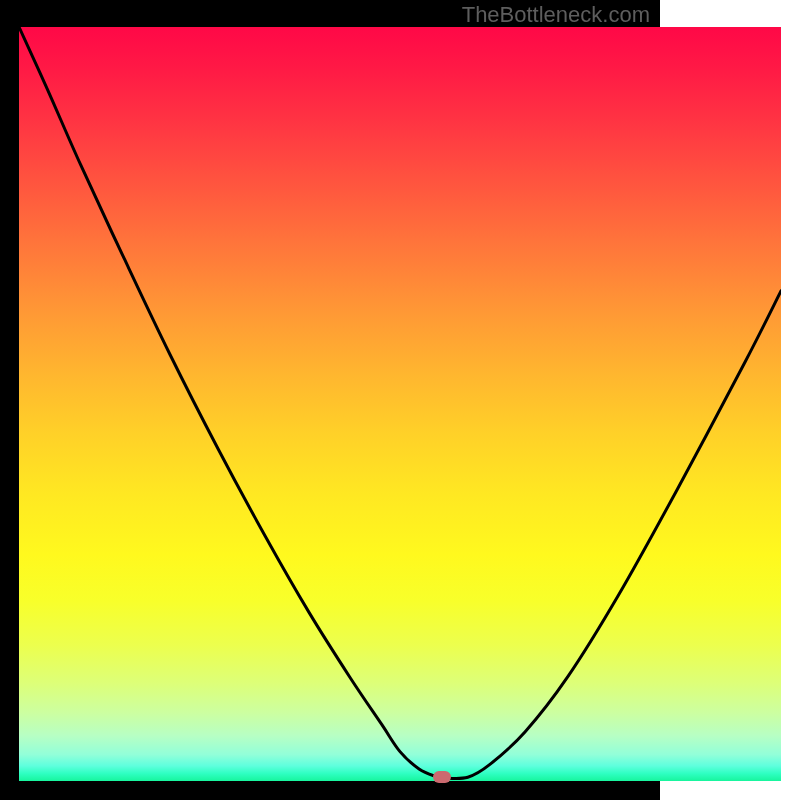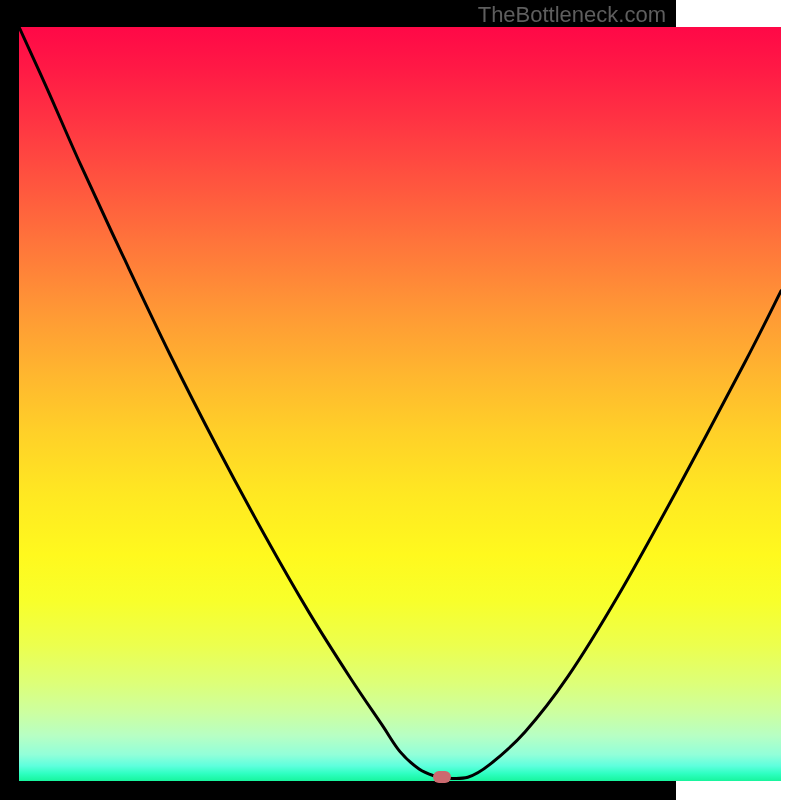--- a/index.html
+++ b/index.html
@@ -8,21 +8,20 @@
     background: #ffffff;
     width: 800px;
     height: 800px;
     overflow: hidden;
   }
   .container {
     position: relative;
     width: 660px;
     height: 800px;
     background: #000000;
-    padding-left: 16px;
   }
   .watermark {
     position: absolute;
     top: 2px;
     right: 10px;
     color: #5e5e5e;
     font-family: Arial, Helvetica, sans-serif;
     font-size: 22px;
     font-weight: 500;
     z-index: 10;

